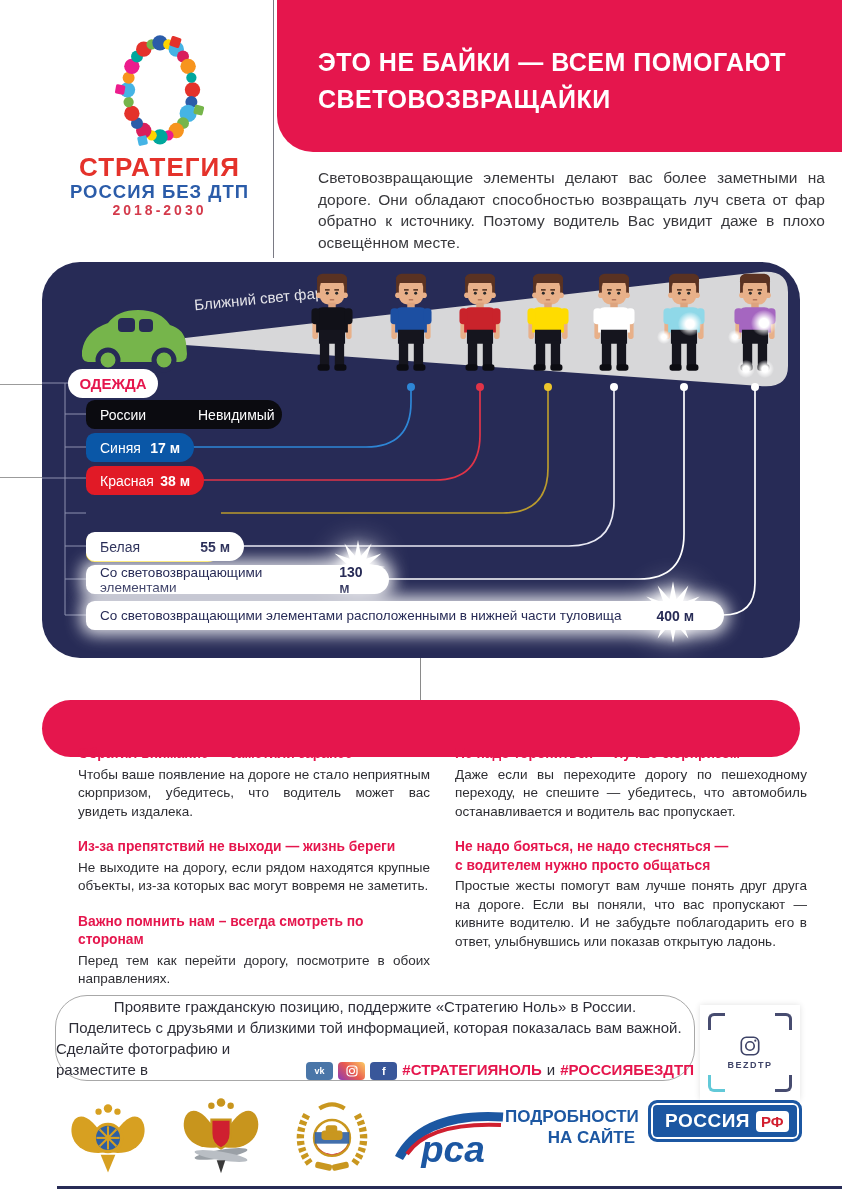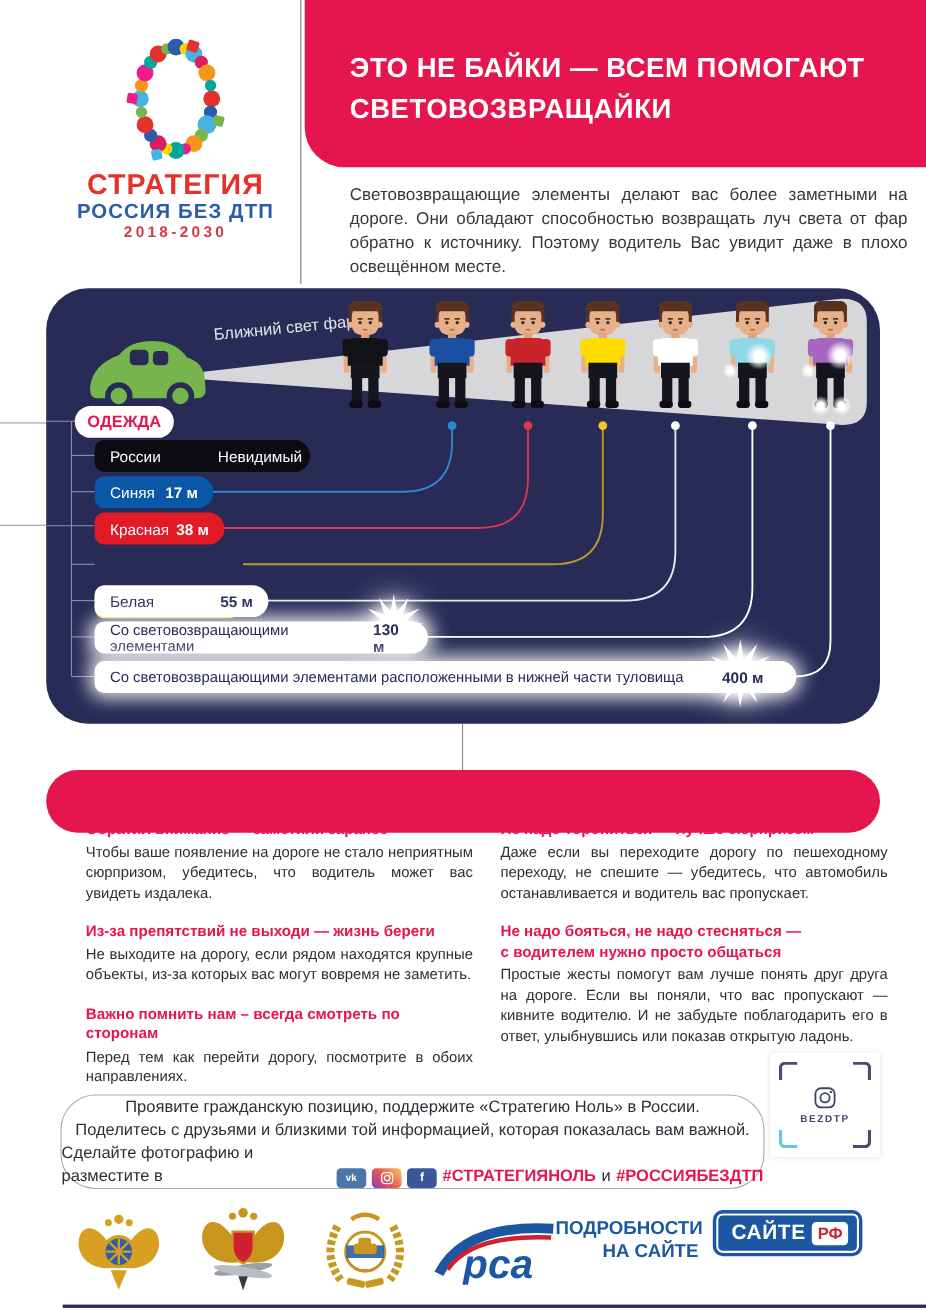--- a/index.html
+++ b/index.html
@@ -52,21 +52,21 @@
   .cta{position:absolute;left:55px;top:995px;width:638px;height:84px;border:1.5px solid #a8a8a8;border-radius:32px;
        display:flex;flex-direction:column;align-items:center;justify-content:center;color:#2e2e38;font-size:15px;line-height:21px;}
   .cta .row3{display:flex;align-items:flex-end;gap:5px;}
   .hashtag{color:#e5164d;font-weight:bold;}
   .sicon{width:30px;height:18px;border-radius:4px;display:inline-flex;align-items:center;justify-content:center;
          color:#fff;font-weight:bold;font-size:11px;}
   .vk{background:#4a76a8;font-size:9px;}
   .fb{background:#39579a;}
   .ig{background:linear-gradient(45deg,#8a3ab9,#e95950,#fccc63);}
   
-  .nametag{position:absolute;left:700px;top:957px;width:100px;height:95px;background:#fff;box-shadow:0 0 6px rgba(0,0,0,.12);
+  .nametag{position:absolute;left:700px;top:1005px;width:100px;height:95px;background:#fff;box-shadow:0 0 6px rgba(0,0,0,.12);
            display:flex;flex-direction:column;align-items:center;justify-content:center;gap:3px;}
   .corner{position:absolute;width:14px;height:14px;}
   .c-tl{left:8px;top:8px;border-top:3px solid #474c70;border-left:3px solid #474c70;border-top-left-radius:6px;}
   .c-tr{right:8px;top:8px;border-top:3px solid #474c70;border-right:3px solid #474c70;border-top-right-radius:6px;}
   .c-bl{left:8px;bottom:8px;border-bottom:3px solid #62c9d8;border-left:3px solid #62c9d8;border-bottom-left-radius:6px;}
   .c-br{right:8px;bottom:8px;border-bottom:3px solid #474c70;border-right:3px solid #474c70;border-bottom-right-radius:6px;}
   .nametag .handle{color:#3f4468;font-size:9px;font-weight:bold;letter-spacing:1.5px;}
   
   .details{position:absolute;left:505px;top:1106px;width:130px;text-align:right;color:#1c57a2;font-weight:bold;font-size:17px;line-height:21px;}
   .sitebtn{position:absolute;left:648px;top:1100px;height:36px;background:#1c57a2;border:3px solid #1c57a2;
@@ -386,17 +386,17 @@
   <path d="M12 50 Q34 18 106 21" stroke="#cf2030" stroke-width="4" fill="none"></path>
   <text x="26" y="58" font-size="37" font-weight="bold" font-style="italic" fill="#1c57a2" font-family="Liberation Sans, sans-serif">рса</text>
 </svg>
 
 <div class="details">
   <div>ПОДРОБНОСТИ</div>
   <div>НА САЙТЕ</div>
 </div>
 
 <div class="sitebtn">
-  <span class="nm">САЙТЕ</span>
+  <span class="nm">РОССИЯ</span>
   <span class="rf">РФ</span>
 </div>
 
 <div class="bottomline"></div>
 
 </body></html>

